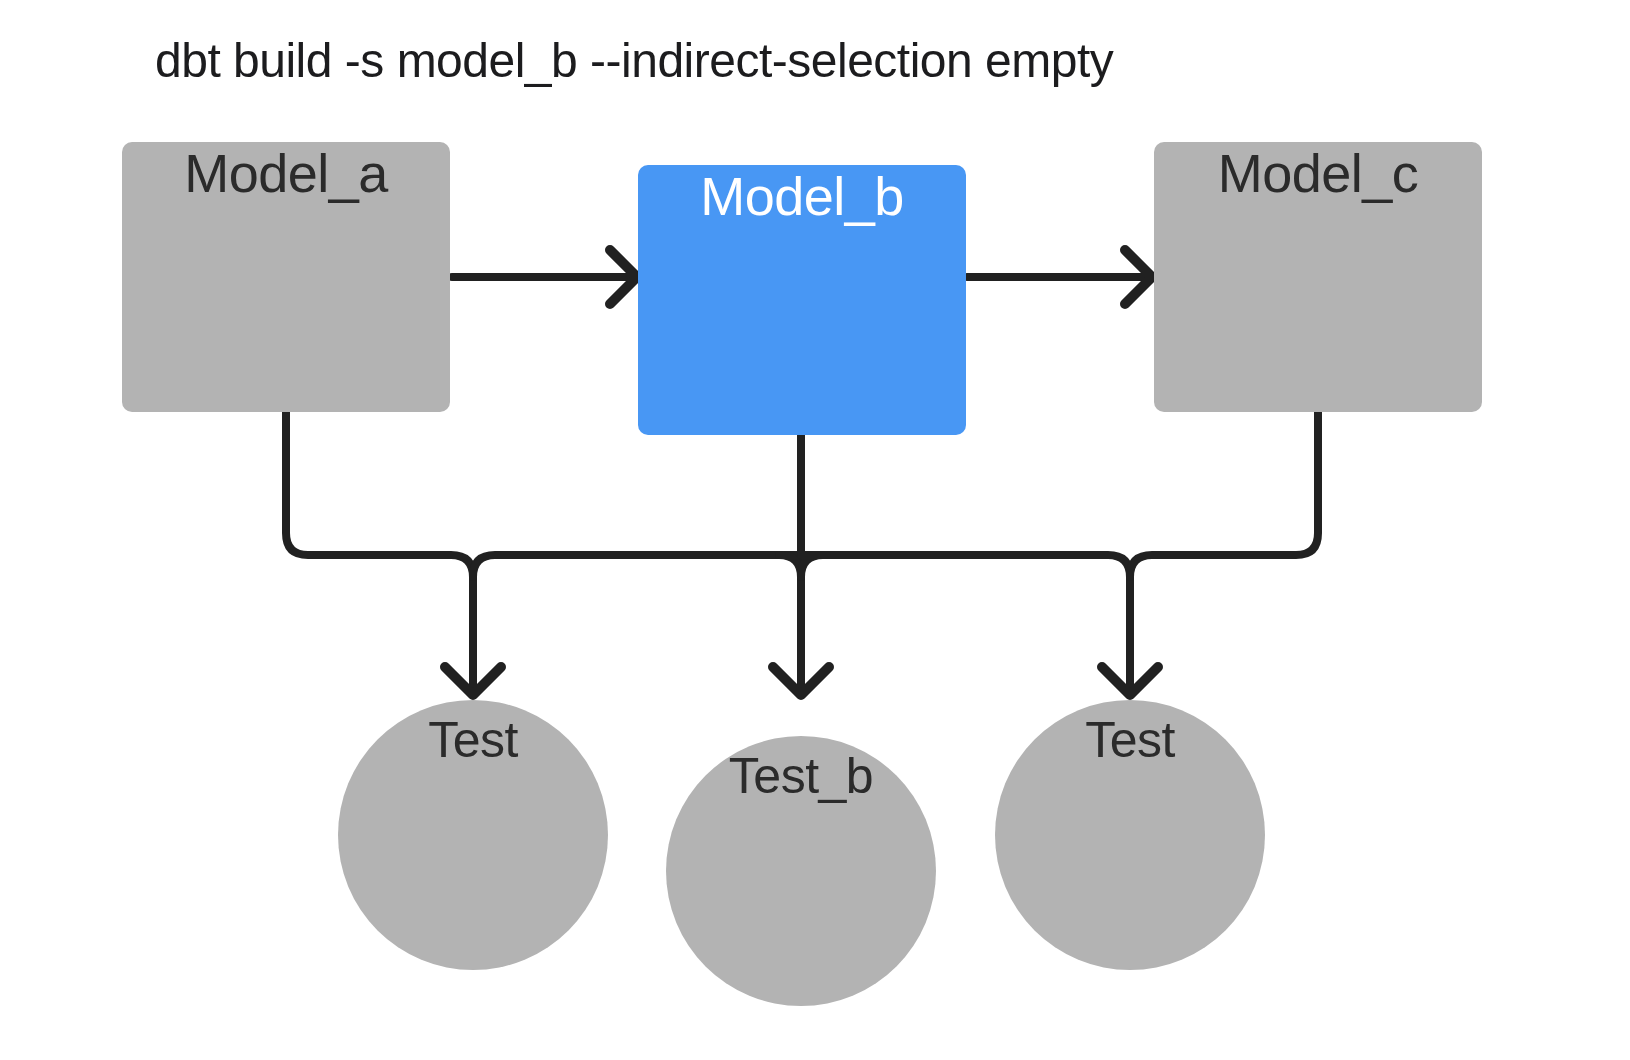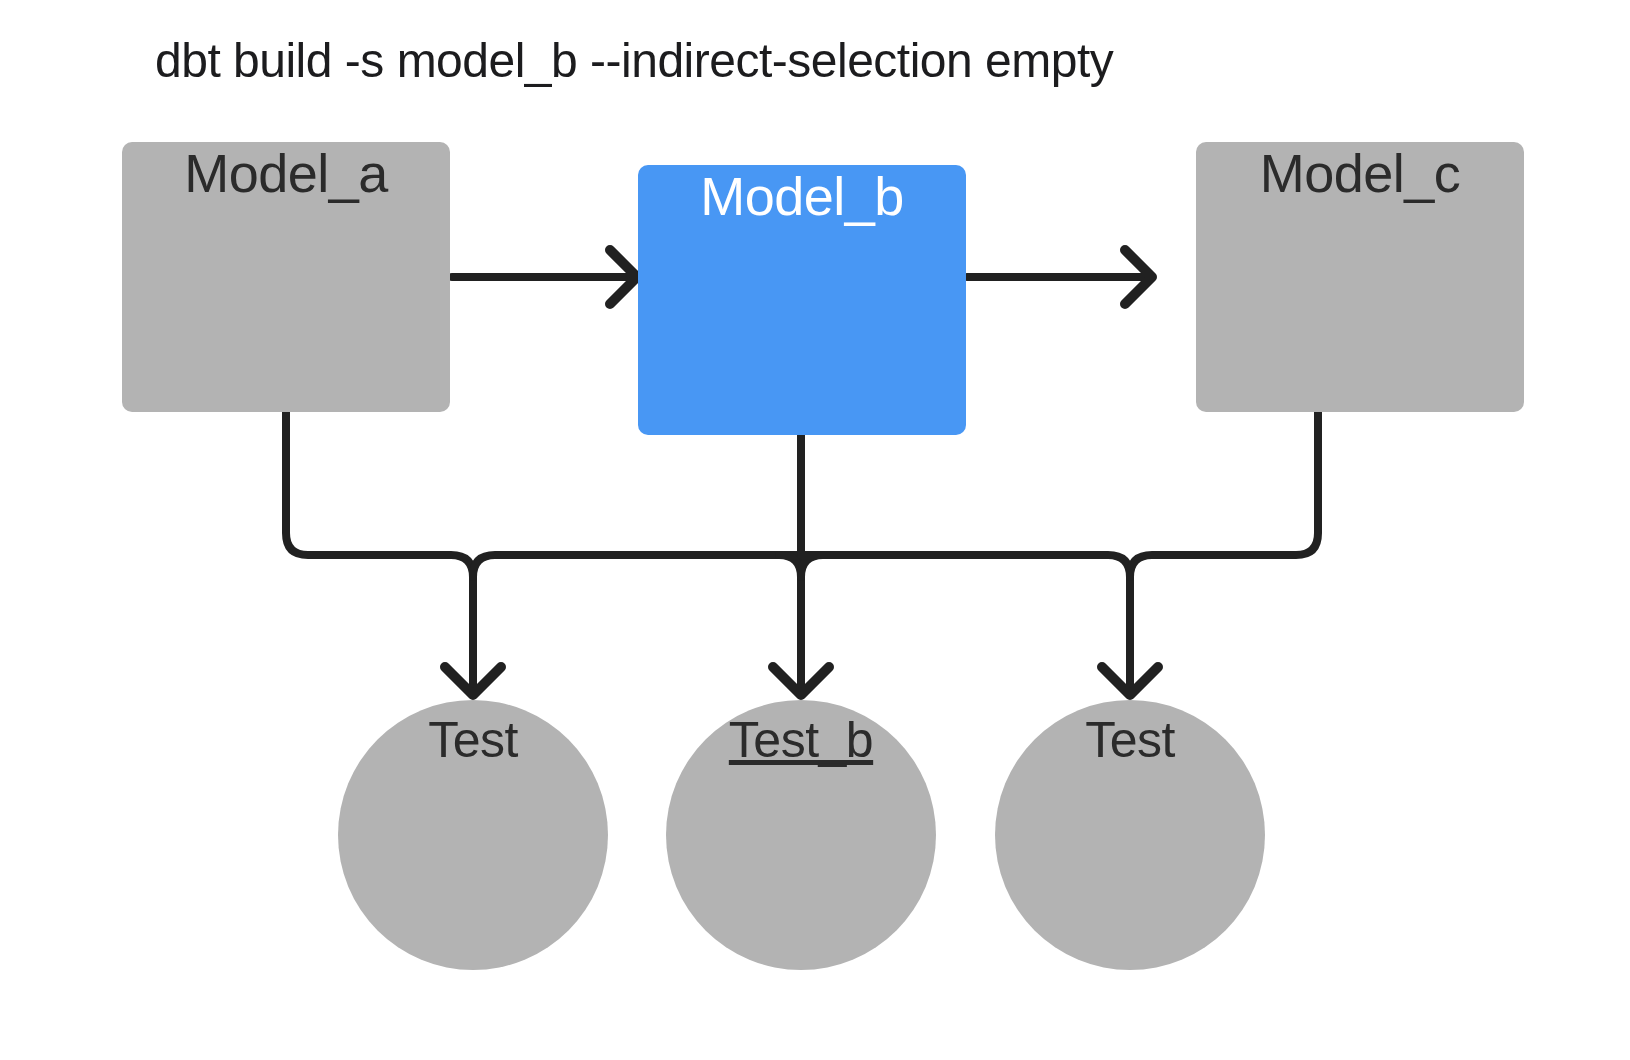--- a/index.html
+++ b/index.html
@@ -77,23 +77,23 @@
     color: var(--textDark, #2b2b2b);
     font-size: 50px;
     letter-spacing: -0.5px;
     text-align: center;
   }
   .circle .nlabel {
     line-height: 80px;
   }
   #n-model-a { left: 122px; top: 142px; }
   #n-model-b { left: 638px; top: 138px; margin-top: 27px; }
-  #n-model-c { left: 1154px; top: 142px; margin-left: 42px; }
+  #n-model-c { left: 1154px; top: 142px; }
   #n-test-ab { left: 338px; top: 700px; }
-  #n-test-b  { left: 666px; top: 700px; text-decoration: underline; }
+  #n-test-b  { left: 666px; top: 736px; }
   #n-test-bc { left: 995px; top: 700px; }
 </style>
 </head>
 <body>
 
 <div class="stage">
 
   <div class="title">dbt build -s model_b --indirect-selection empty</div>
 
   <svg class="edges" width="1630" height="1060" viewBox="0 0 1630 1060">

